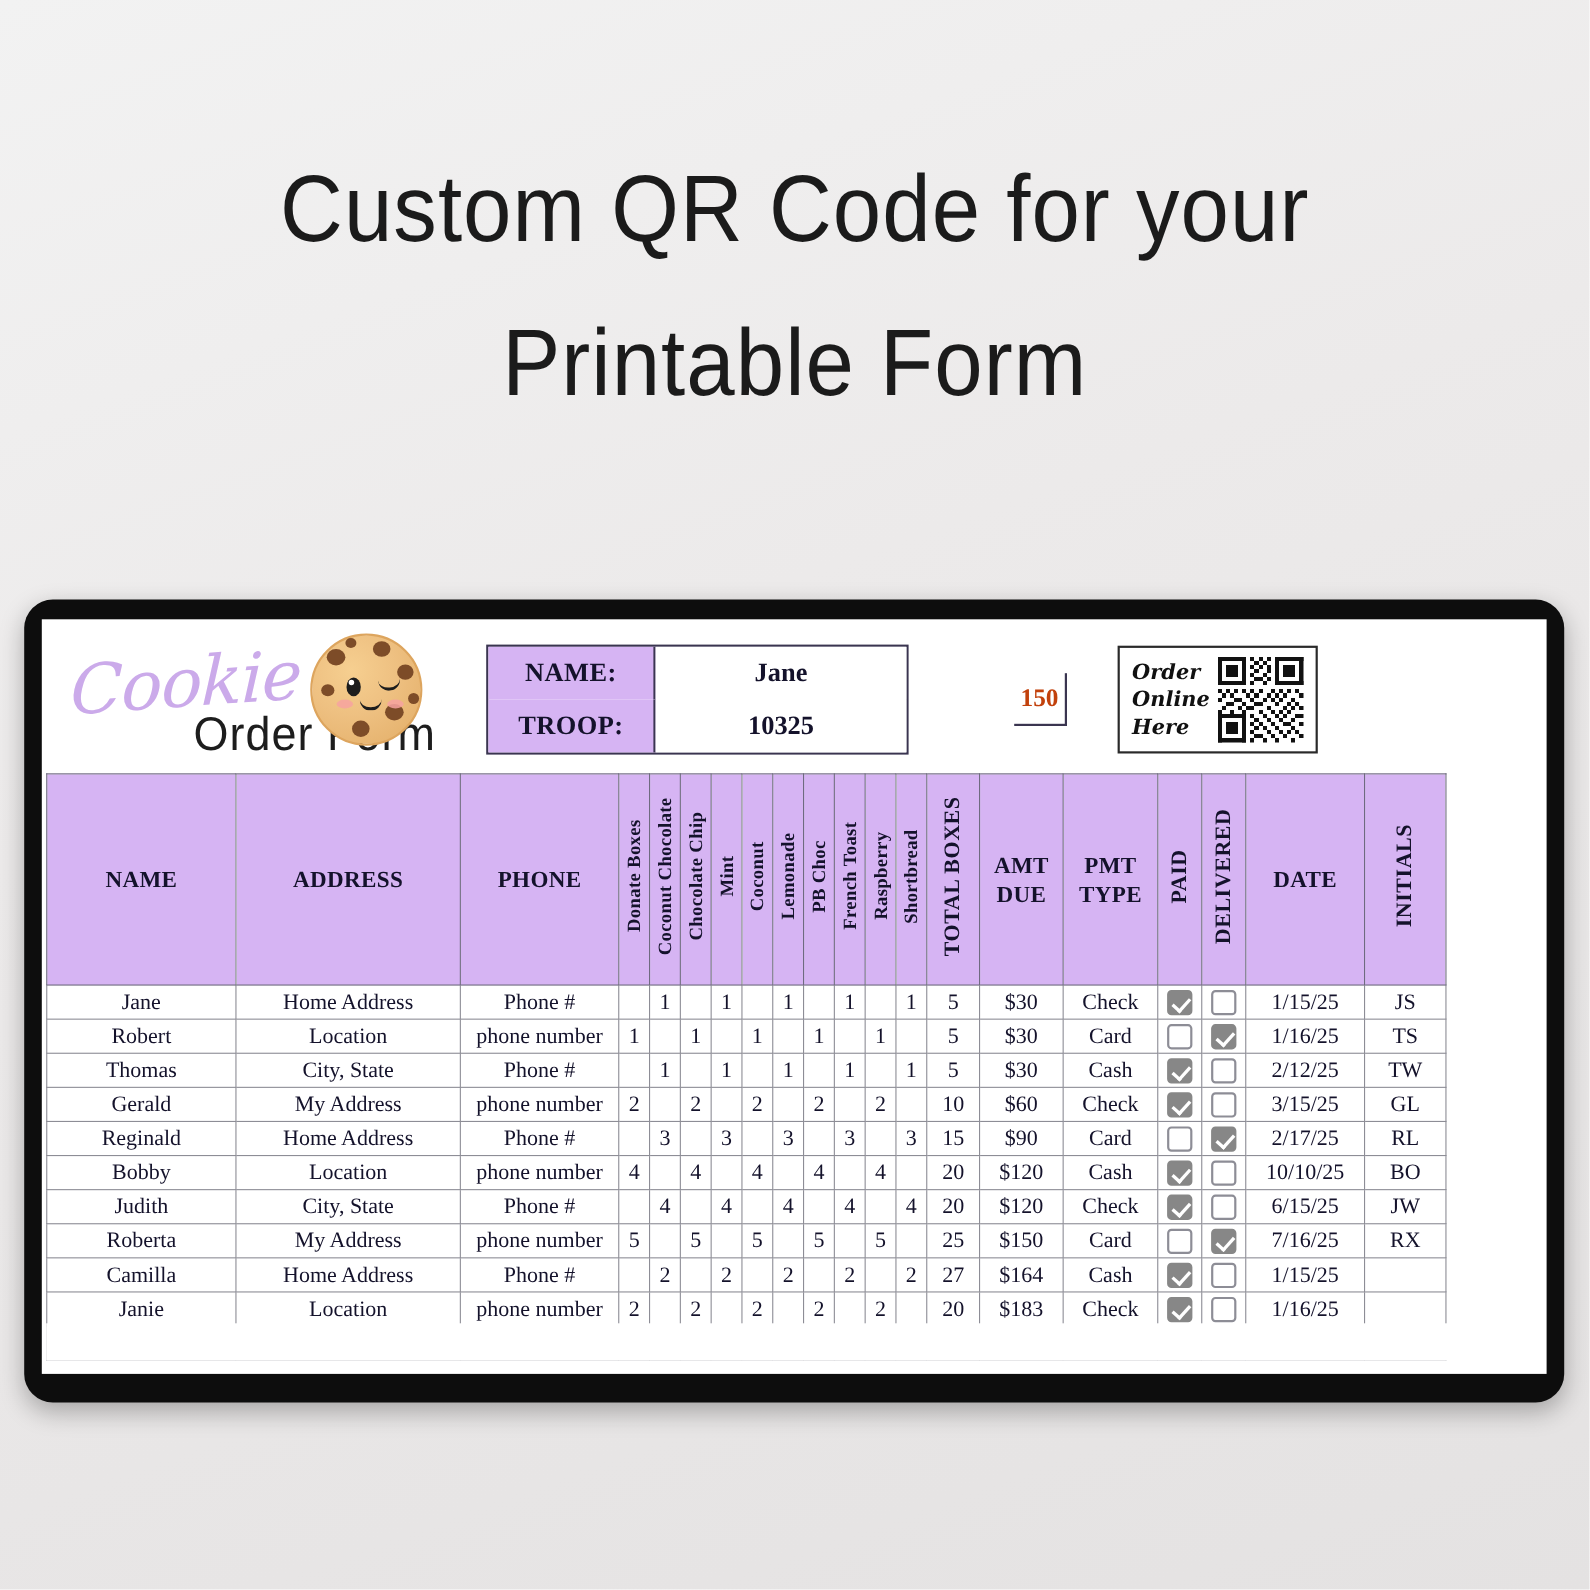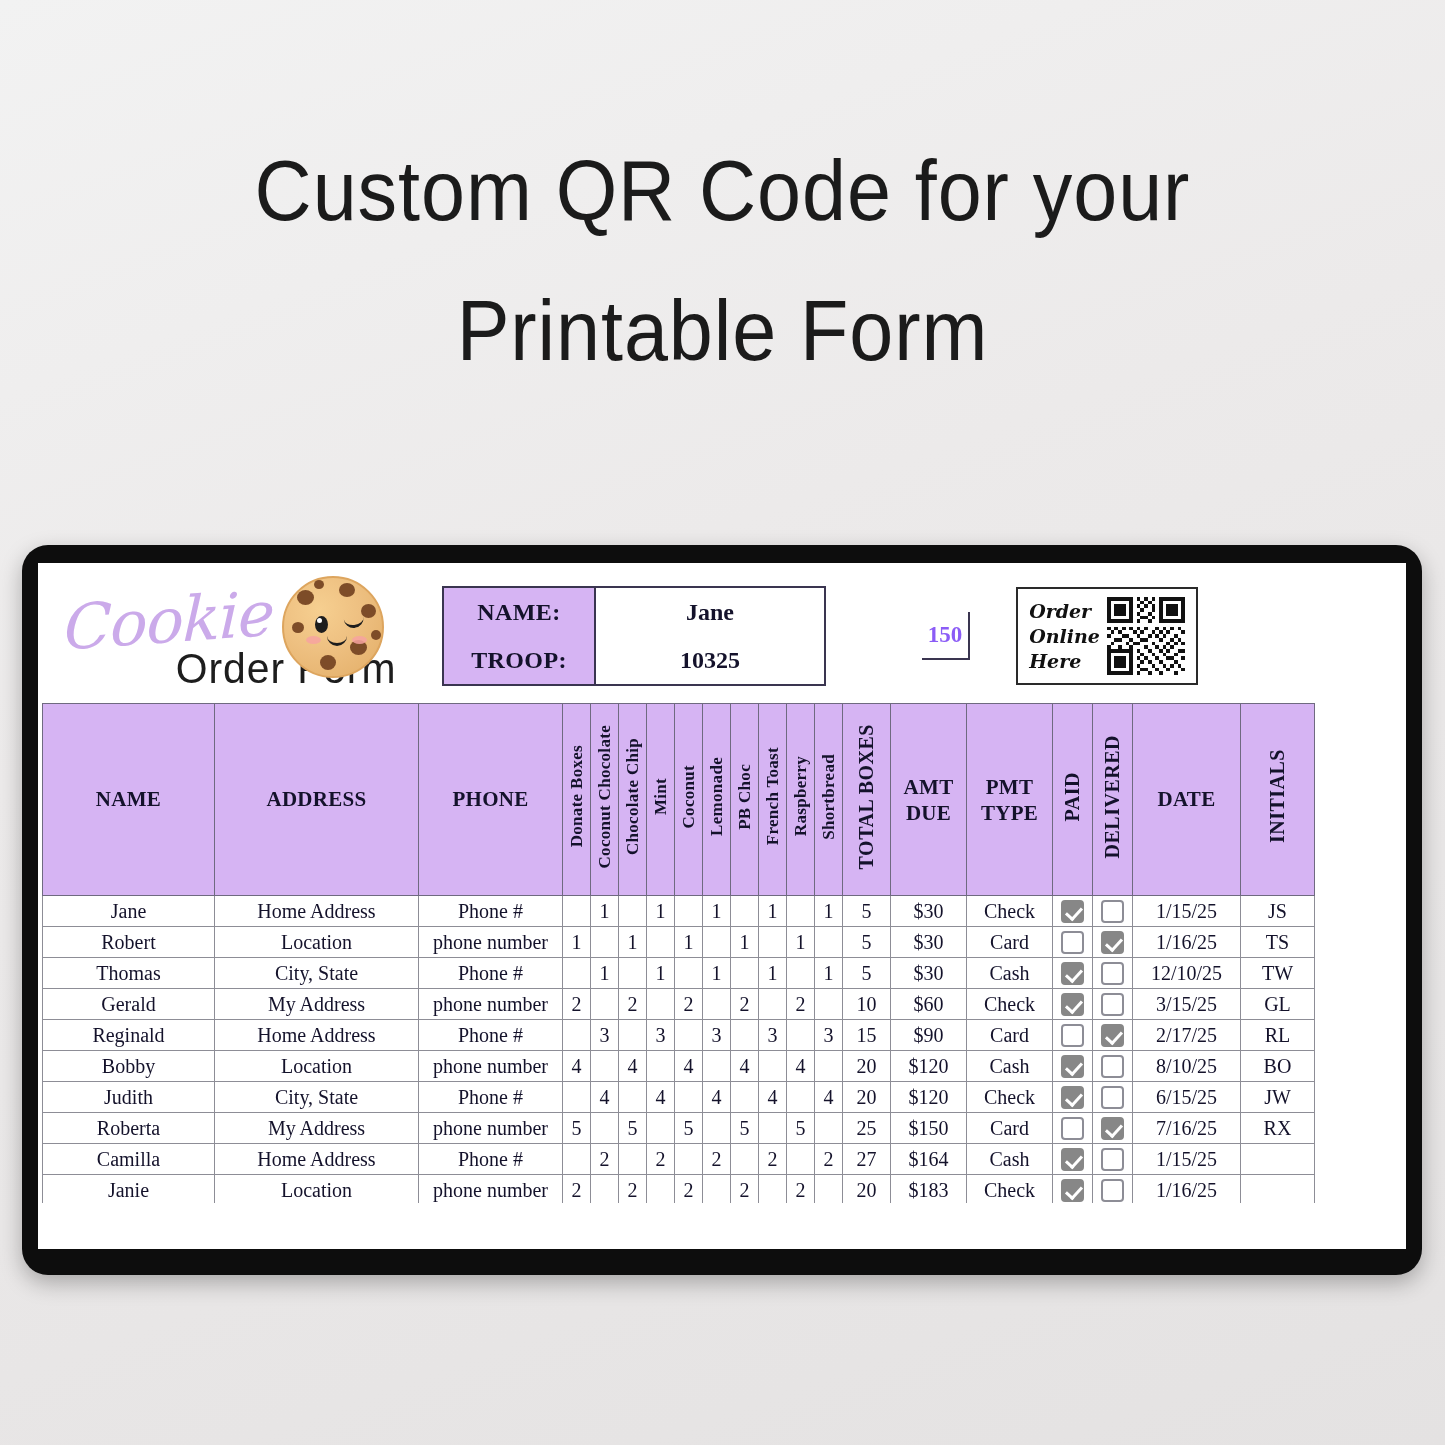--- a/index.html
+++ b/index.html
@@ -129,21 +129,21 @@
   #pricebox .soldlbl {
     width:216px;height:48px;
     background:#d6b4f3;border:2px solid #3a3550;border-top:none;
     display:flex;align-items:center;justify-content:center;
     font-weight:bold;font-size:24px;color:#14122b;
   }
   #pricebox .soldval {
     width:48px;height:48px;background:#fff;
     border:2px solid #3a3550;border-left:none;border-top:none;
     display:flex;align-items:center;justify-content:center;
-    font-weight:bold;font-size:23px;color:#8b5cf6;
+    font-weight:bold;font-size:23px;color:#c2410c;
   }
 
   
   #qrbox {
     margin-left:46px;
     width:182px;height:98px;
     border:2px solid #2a2a2a;background:#fff;
     display:flex;align-items:center;justify-content:center;gap:7px;
     padding:0 6px;
   }
@@ -518,21 +518,21 @@
               <td>1</td>
               <td></td>
               <td>1</td>
               <td></td>
               <td>1</td>
               <td>5</td>
               <td>$30</td>
               <td>Cash</td>
               <td><span class="cbox on"></span></td>
               <td><span class="cbox"></span></td>
-              <td>12/10/25</td>
+              <td>2/12/25</td>
               <td>TW</td>
             </tr>
             <tr>
               <td class="txt">Gerald</td>
               <td class="txt">My Address</td>
               <td class="txt">phone number</td>
               <td>2</td>
               <td></td>
               <td>2</td>
               <td></td>
@@ -584,21 +584,21 @@
               <td></td>
               <td>4</td>
               <td></td>
               <td>4</td>
               <td></td>
               <td>20</td>
               <td>$120</td>
               <td>Cash</td>
               <td><span class="cbox on"></span></td>
               <td><span class="cbox"></span></td>
-              <td>8/10/25</td>
+              <td>10/10/25</td>
               <td>BO</td>
             </tr>
             <tr>
               <td class="txt">Judith</td>
               <td class="txt">City, State</td>
               <td class="txt">Phone #</td>
               <td></td>
               <td>4</td>
               <td></td>
               <td>4</td>

